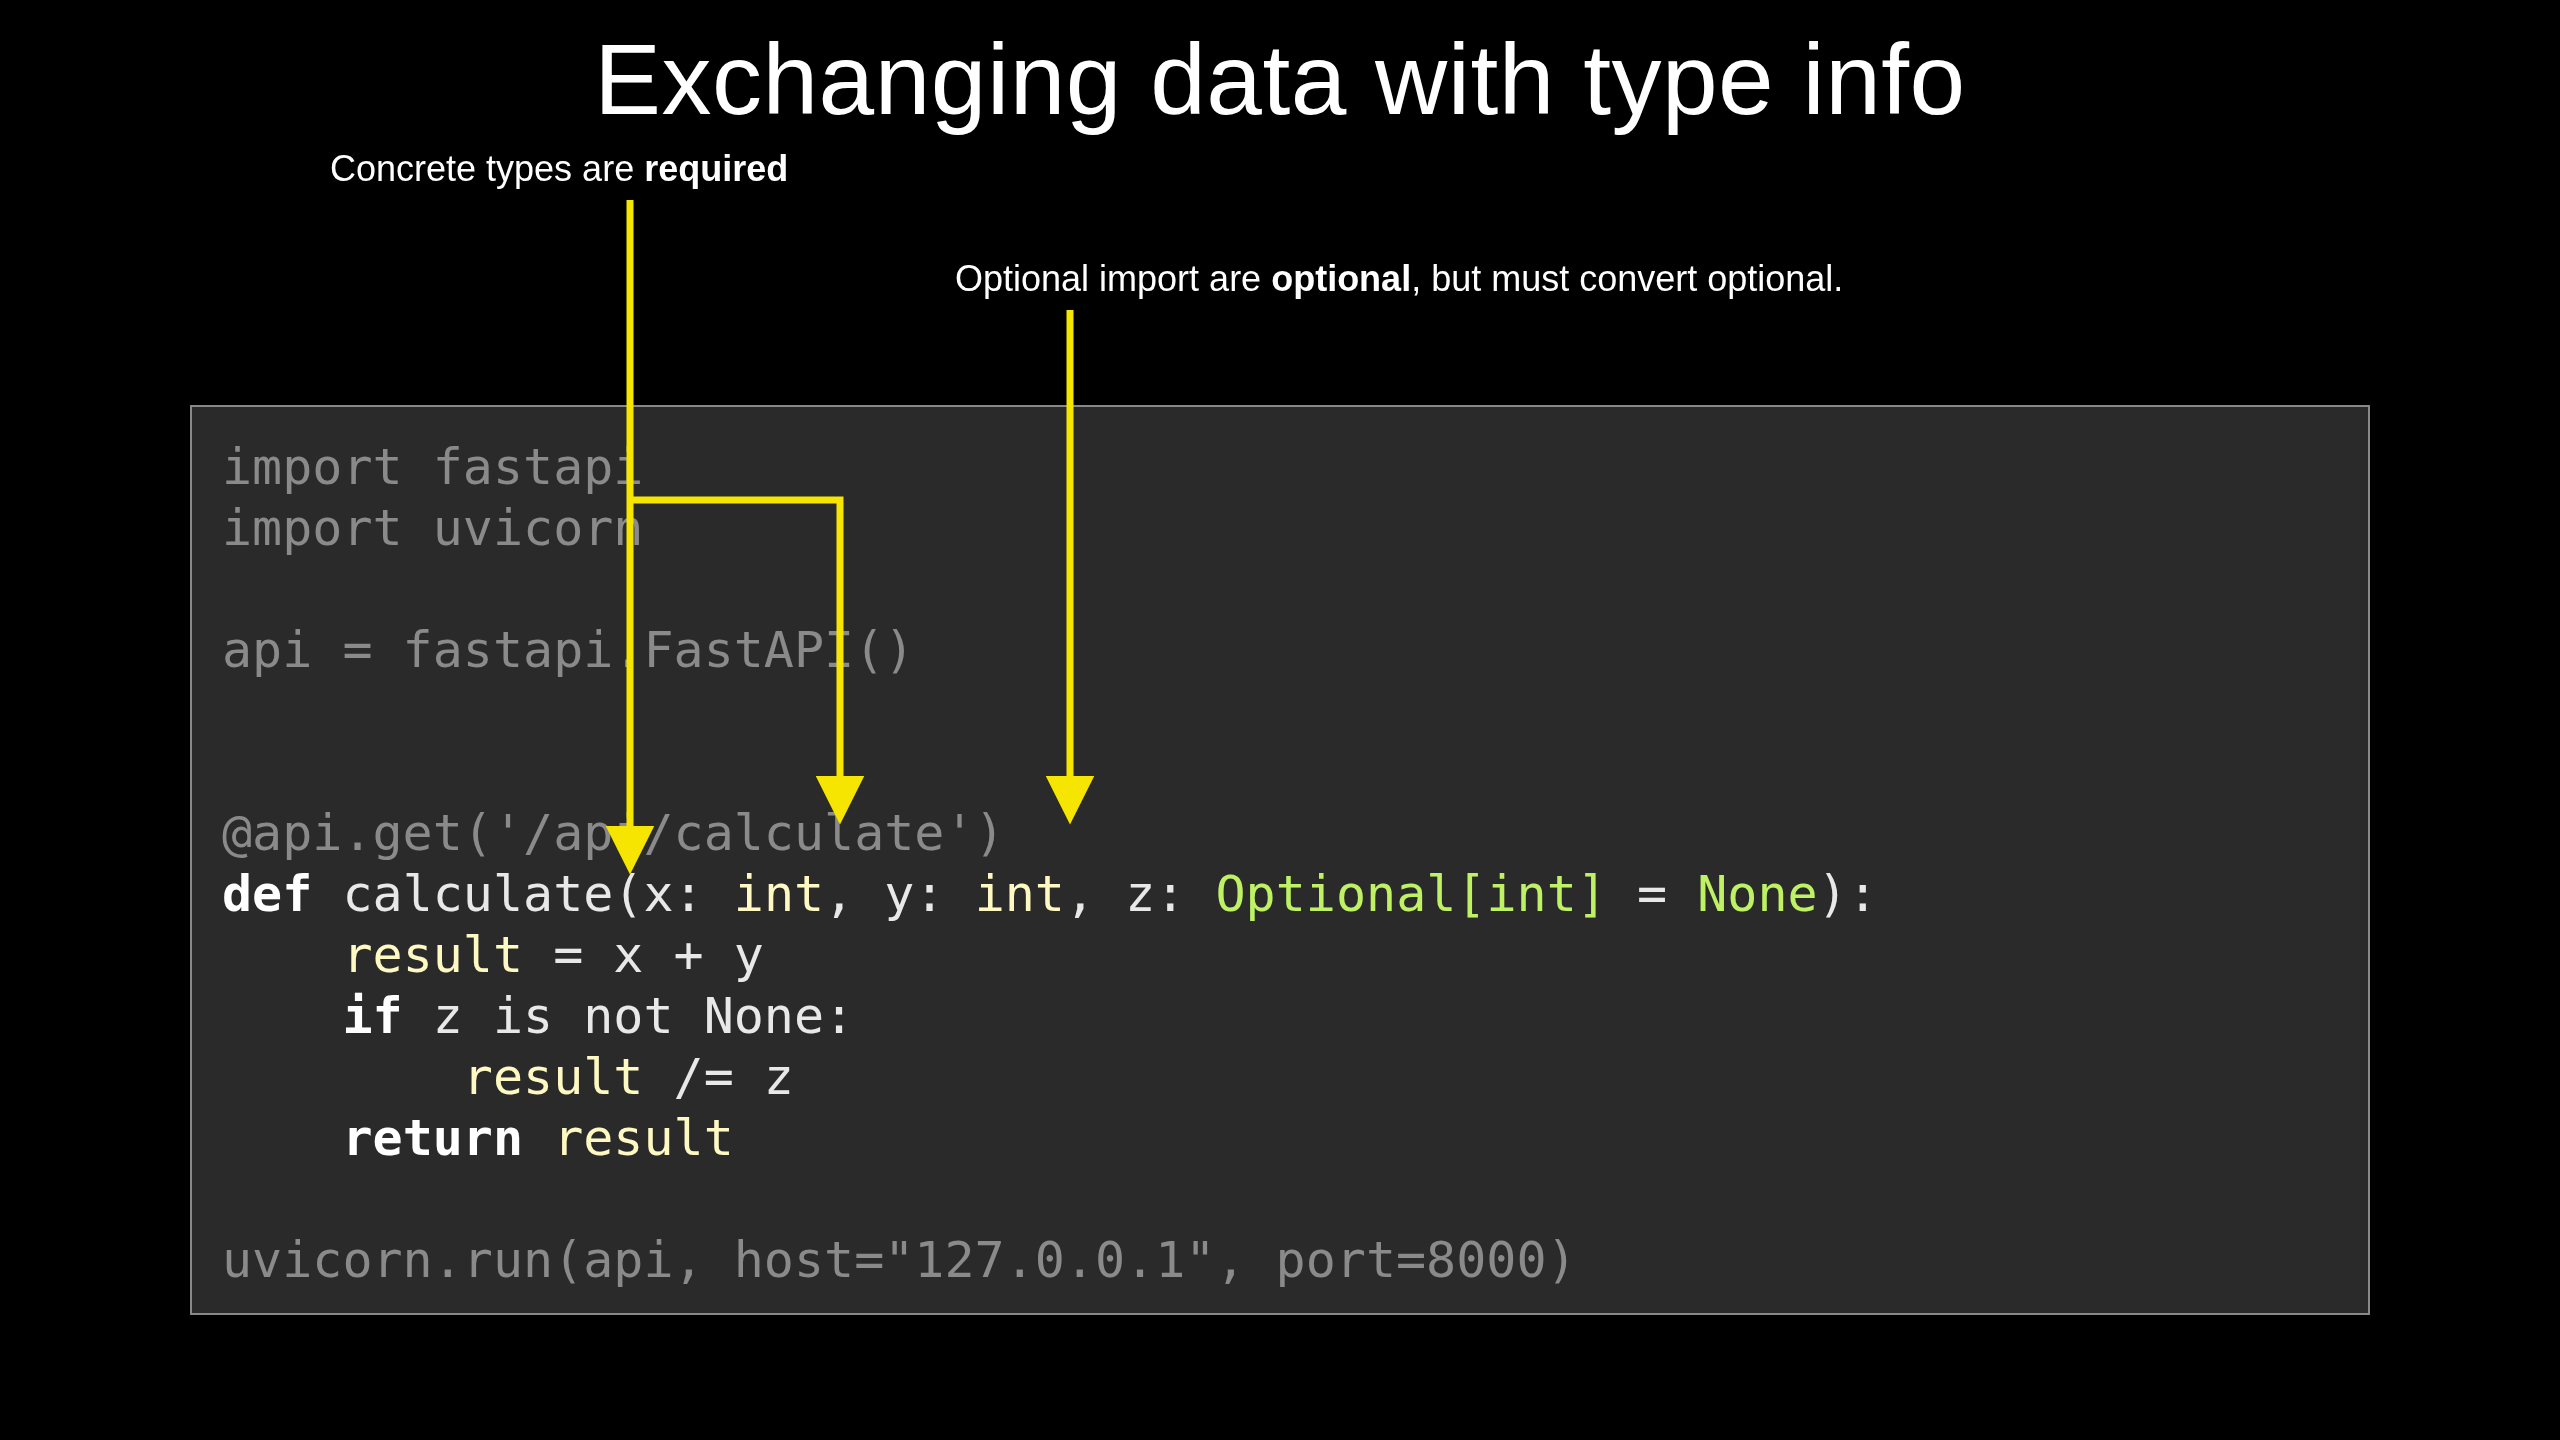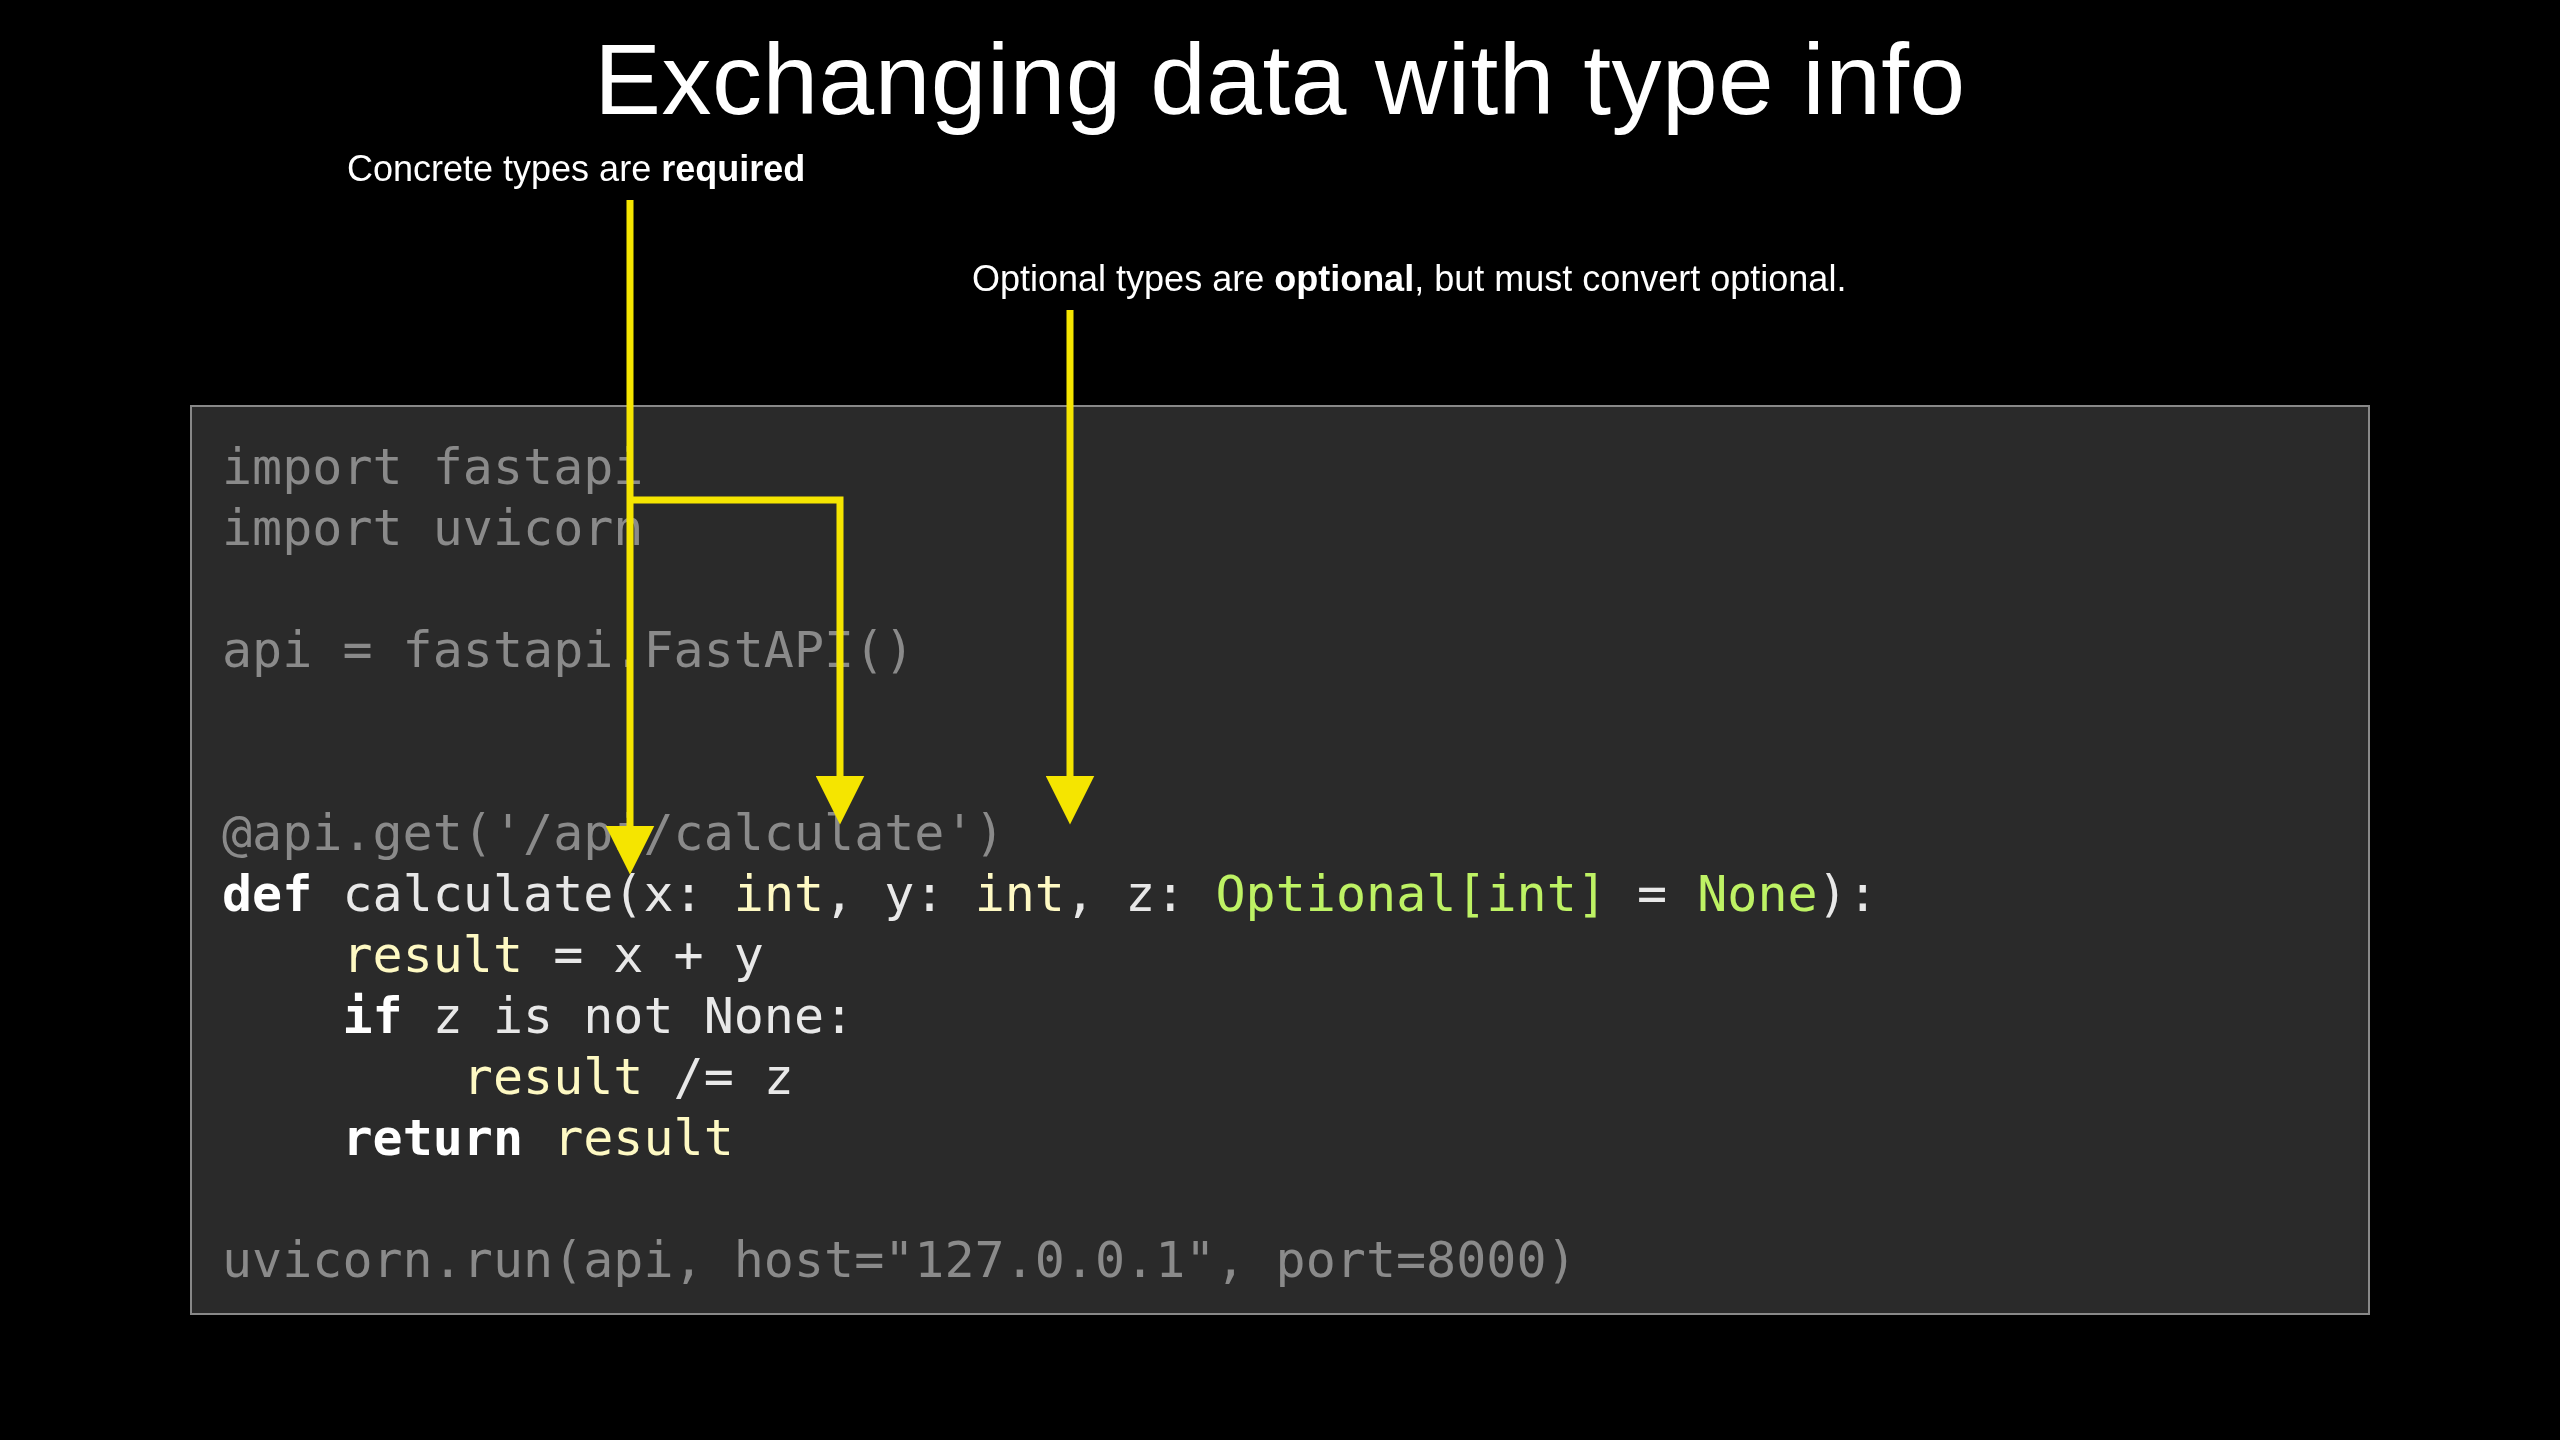--- a/index.html
+++ b/index.html
@@ -13,21 +13,20 @@
     font-size: 100px;
     font-weight: 200;
     letter-spacing: 0.5px;
   }
 
   .annotation {
     position: absolute;
     font-size: 36px;
     font-weight: 400;
     color: #fff;
-    margin-left: 17px;
   }
   .annotation b { font-weight: 700; }
 
   .codebox {
     position: absolute;
     left: 190px;
     top: 405px;
     width: 2180px;
     height: 910px;
     background: #2a2a2a;
@@ -57,21 +56,21 @@
 </head>
 <body>
 
 <div class="title">Exchanging data with type info</div>
 
 <div class="annotation" style="left:330px; top:148px;">
   <span>Concrete types are </span><b>required</b>
 </div>
 
 <div class="annotation" style="left:955px; top:258px;">
-  <span>Optional types are </span><b>optional</b><span>, but must convert optional.</span>
+  <span>Optional import are </span><b>optional</b><span>, but must convert optional.</span>
 </div>
 
 <div class="codebox">
 <pre class="code"><span class="dim">import fastapi</span>
 <span class="dim">import uvicorn</span>
 <span></span>
 <span class="dim">api = fastapi.FastAPI()</span>
 <span></span>
 <span></span>
 <span class="dim">@api.get('/api/calculate')</span>

